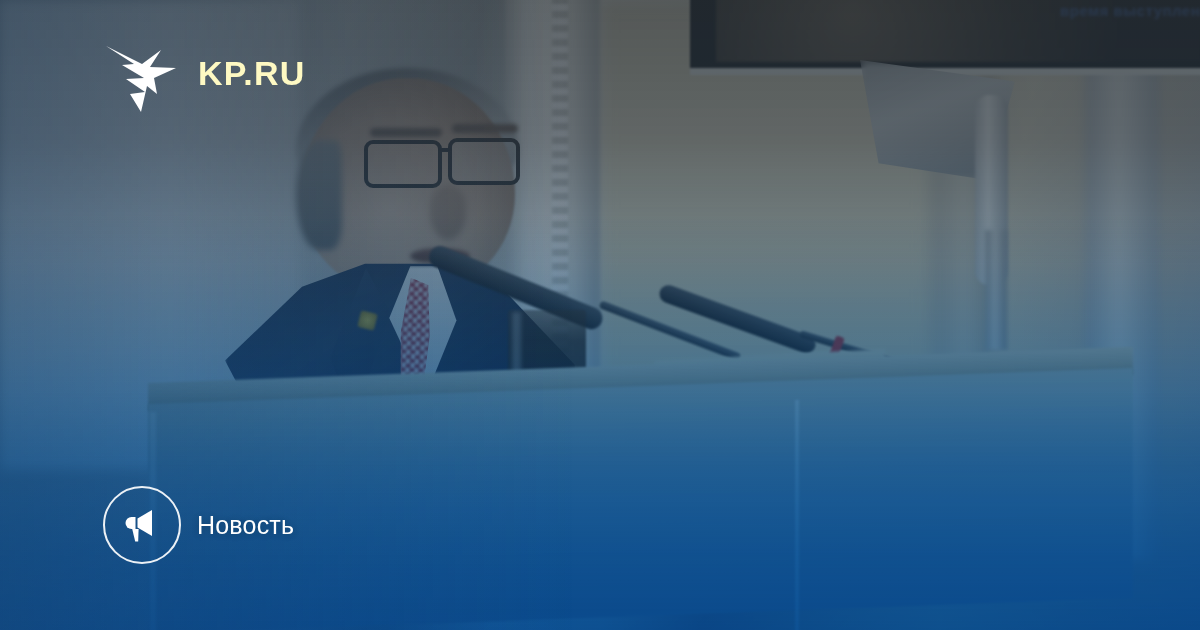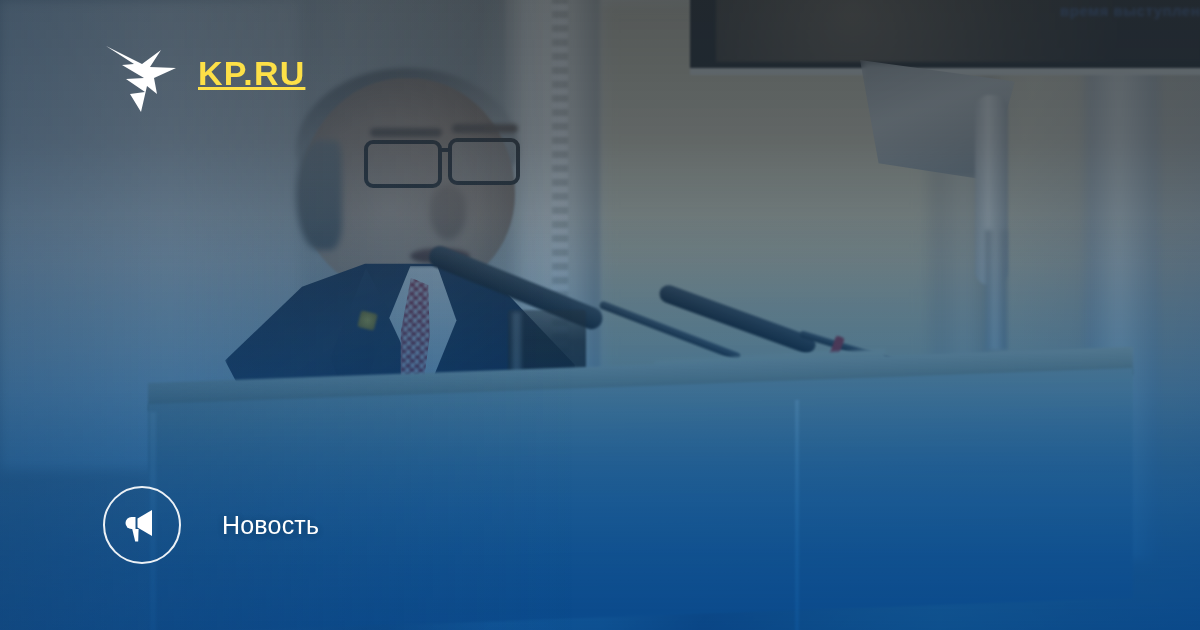--- a/index.html
+++ b/index.html
@@ -322,35 +322,35 @@
 
   
   .content{ position:absolute; inset:0; }
 
   .brand{
     position:absolute; left:104px; top:34px;
     display:flex; align-items:center; gap:18px;
   }
   .brand-logo{ width:76px; height:78px; display:block; }
   .brand-name{
-    color:#fde047; font-size:34px; font-weight:bold;
-    letter-spacing:1.2px; line-height:1;text-decoration:underline;
+    color:#fef9c3; font-size:34px; font-weight:bold;
+    letter-spacing:1.2px; line-height:1;
   }
 
   .headline{
     position:absolute; left:86px; top:196px; width:1000px;
     color:#ffffff;
     font-size:46px; font-weight:bold; line-height:1.30;
     letter-spacing:-.1px;
     text-shadow:0 1px 10px rgba(10,26,40,.34);
   }
 
   .kicker{
     position:absolute; left:103px; top:486px;
-    display:flex; align-items:center; gap:41px;
+    display:flex; align-items:center; gap:16px;
   }
   .kicker-badge{
     width:78px; height:78px; border-radius:50%;
     border:2px solid rgba(255,255,255,.92);
     display:flex; align-items:center; justify-content:center;
     flex:0 0 auto;
   }
   .kicker-badge svg{ width:40px; height:40px; display:block; }
   .kicker-label{
     color:#ffffff; font-size:25px; font-weight:normal; line-height:1;

